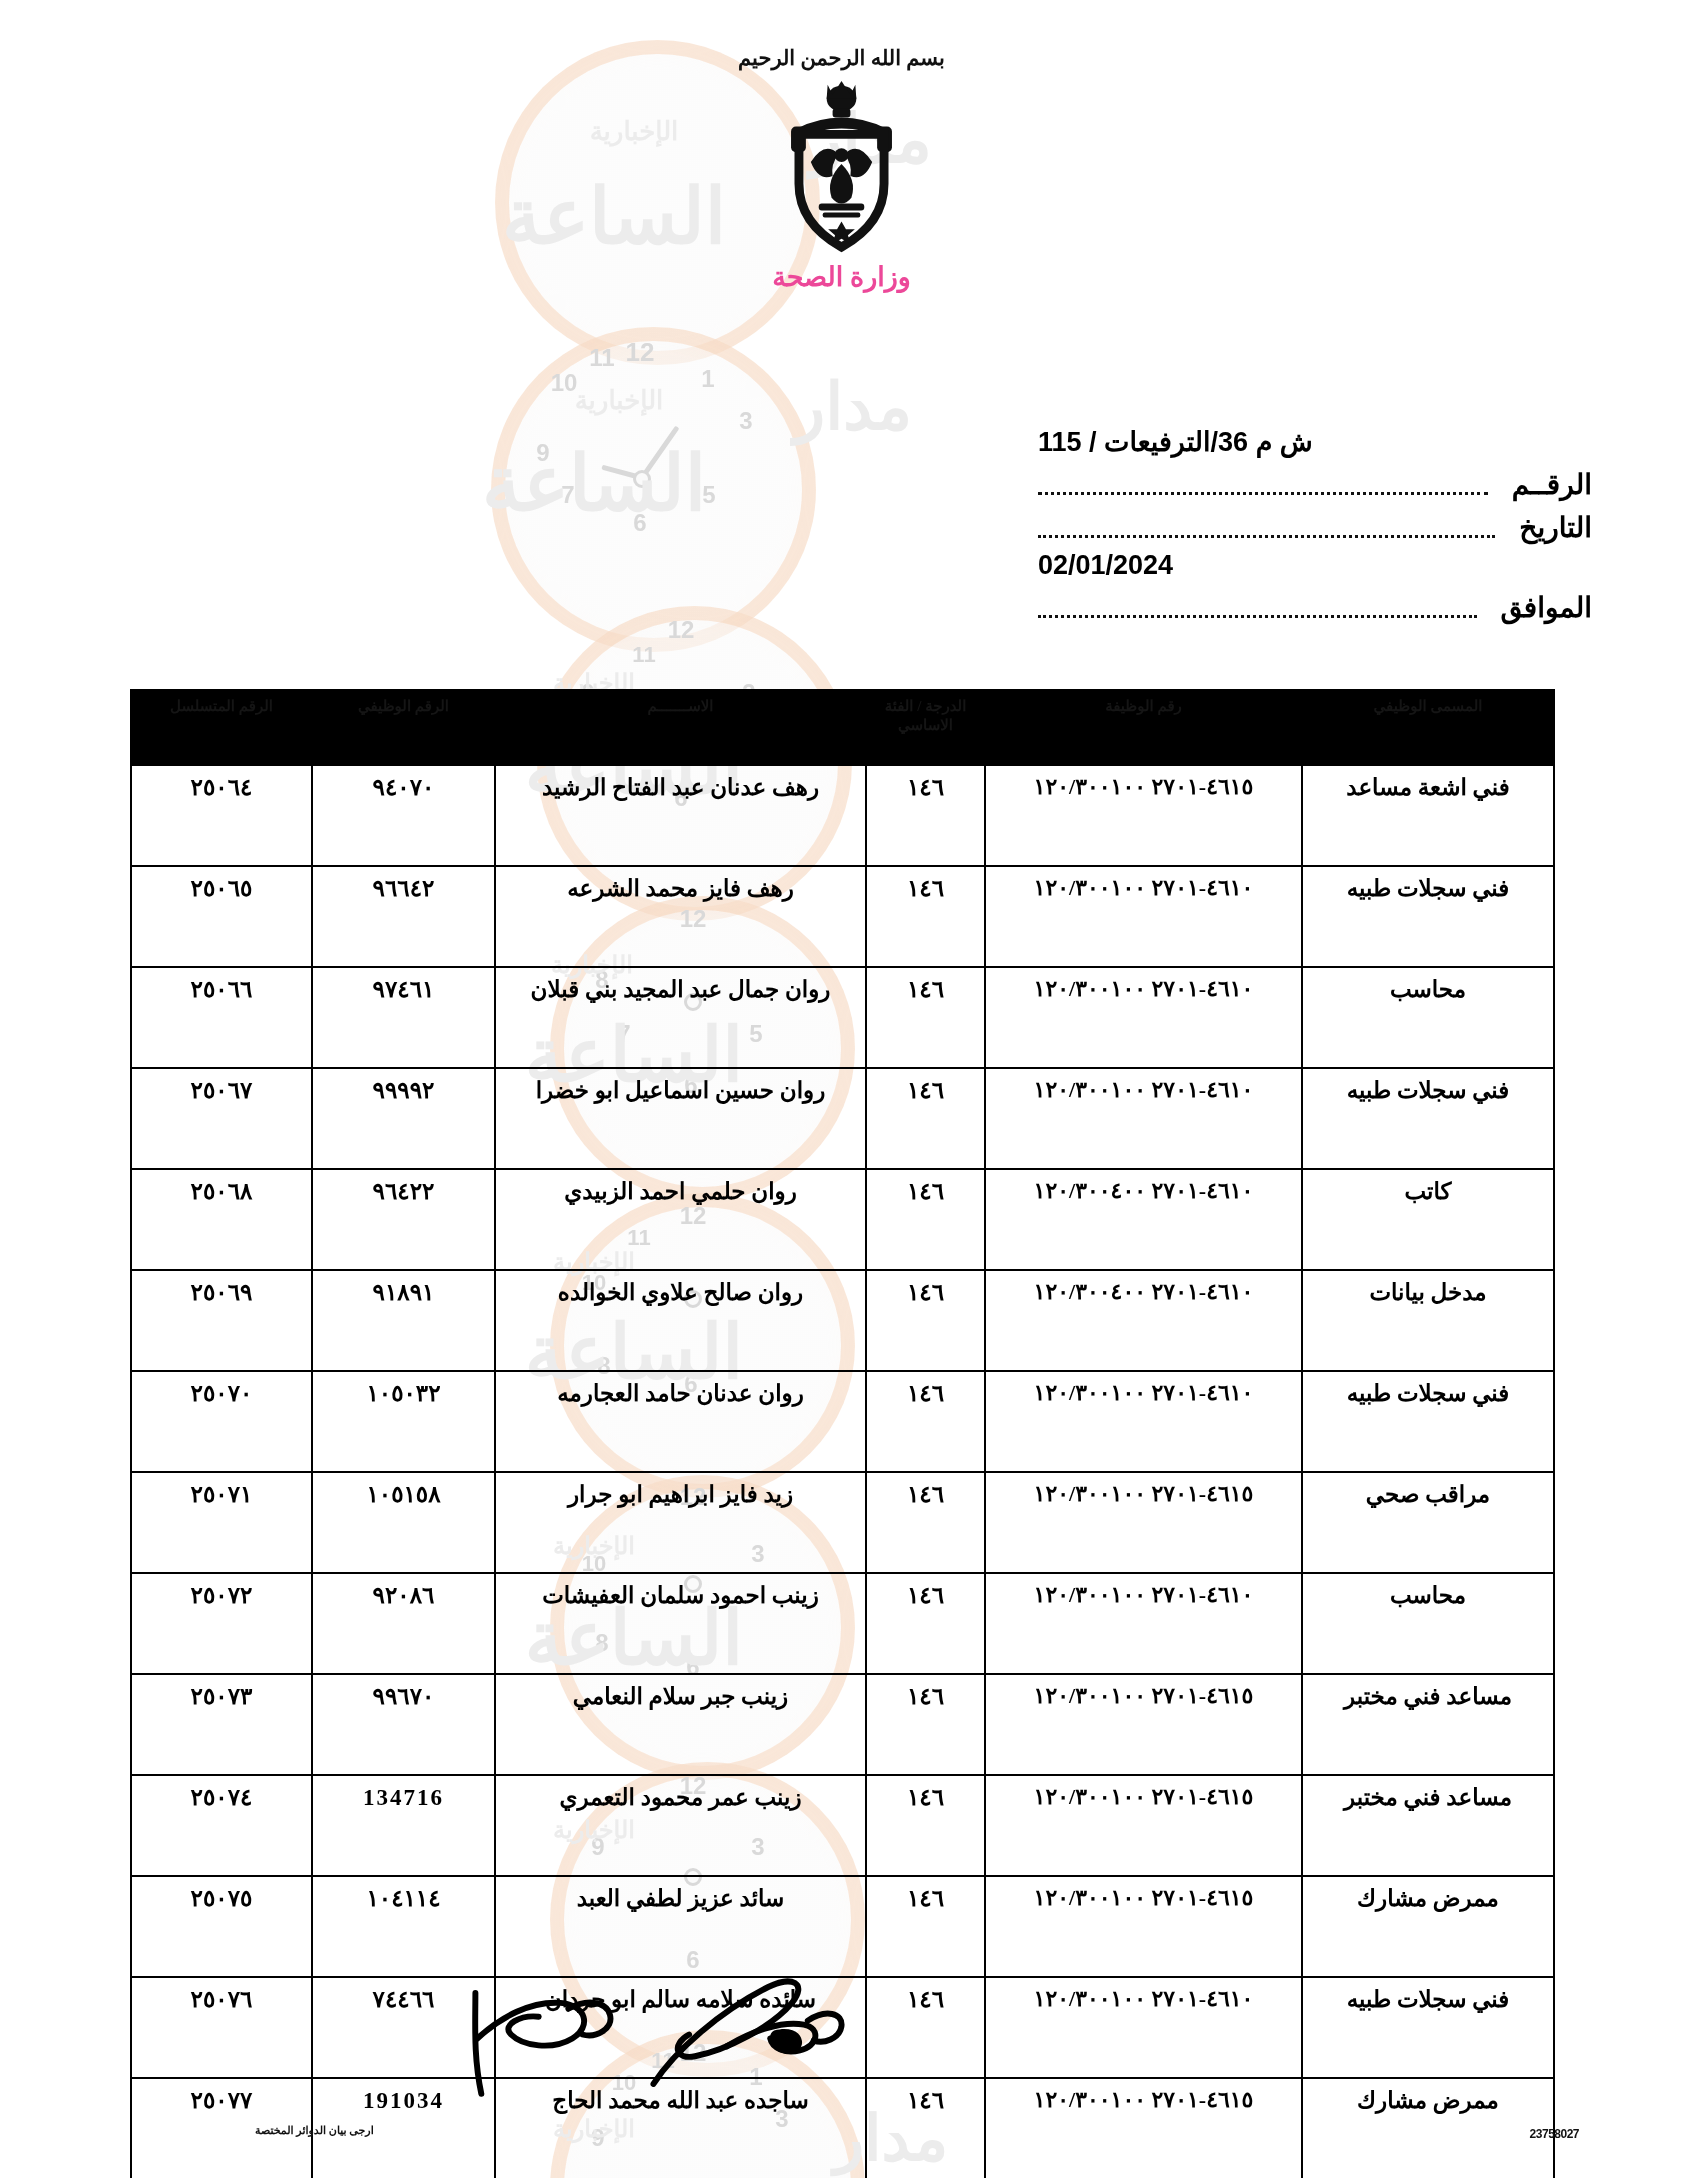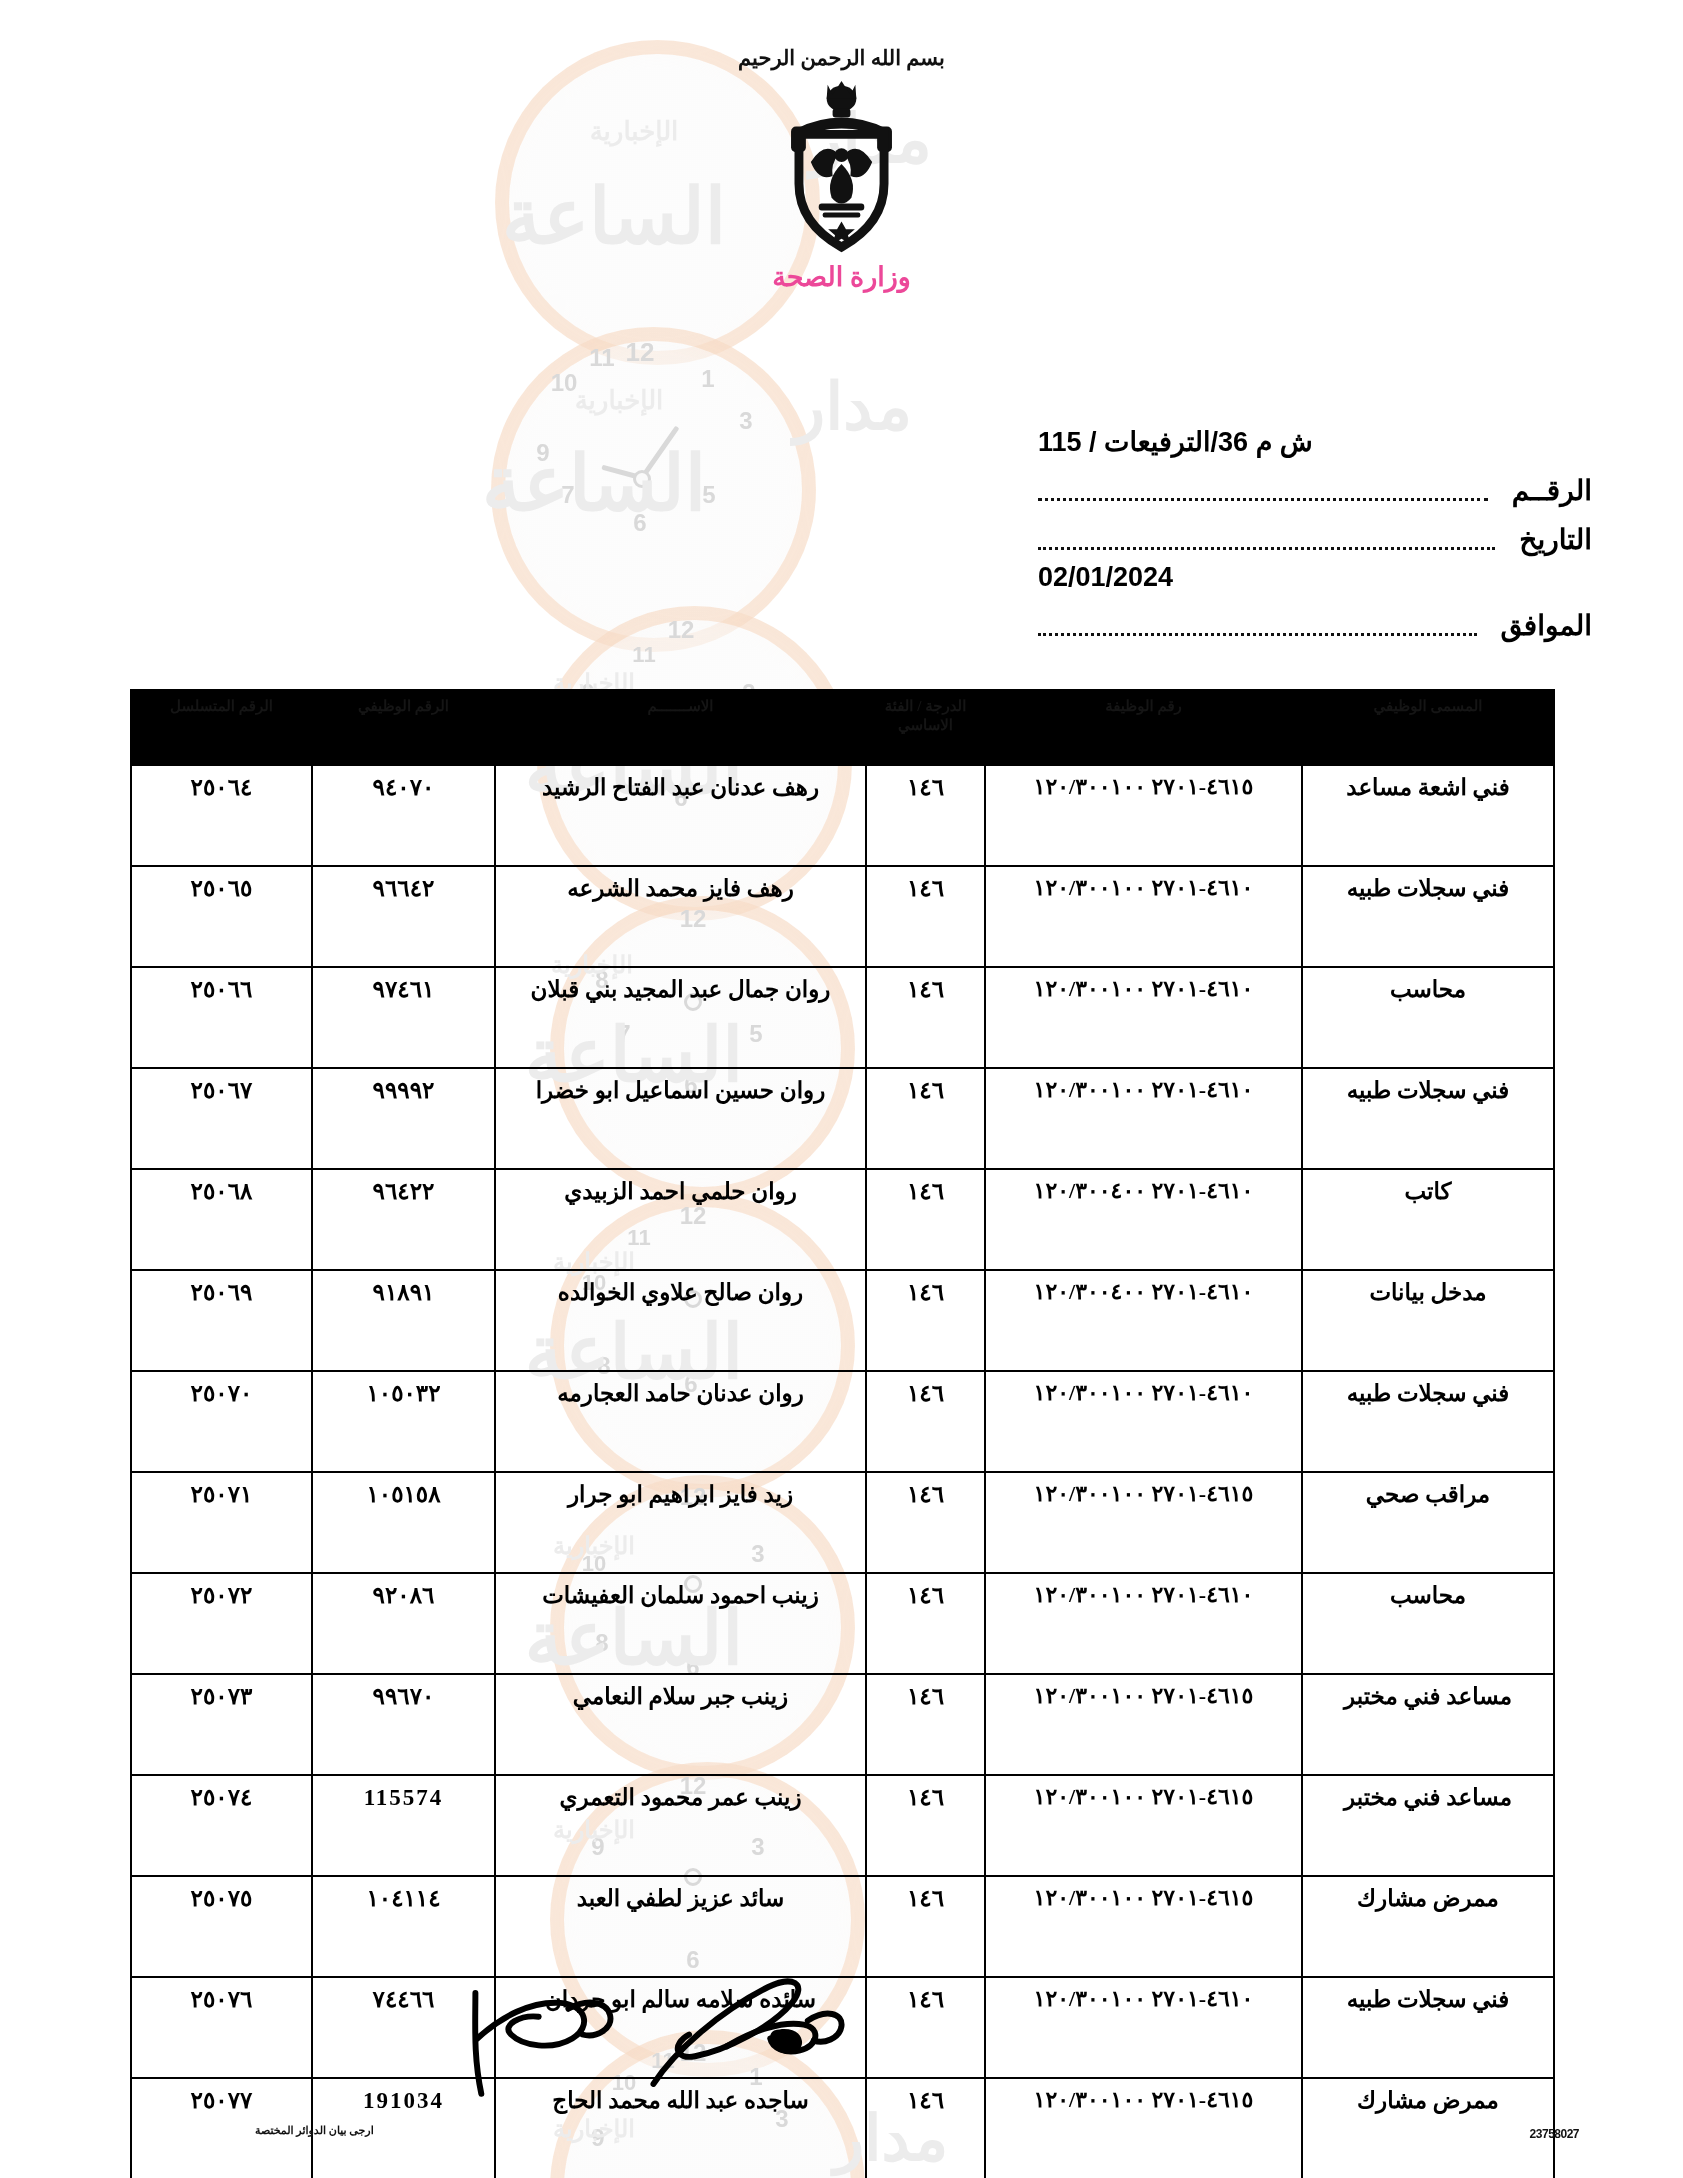--- a/index.html
+++ b/index.html
@@ -31,21 +31,21 @@
   .emblem-wrap{position:absolute;left:0;right:0;top:46px;text-align:center;z-index:3;}
   .basmala{font-family:"Liberation Serif",serif;font-size:21px;color:#111;letter-spacing:1px;
            margin-bottom:2px;font-weight:600;}
   .crest{width:149px;height:188px;display:inline-block;}
   .ministry{font-family:Liberation Serif, serif;font-size:27px;color:#ec4899;font-weight:700;margin-top:-4px;}
 
   
   .refblock{position:absolute;right:91px;top:426px;width:554px;z-index:3;text-align:right;}
   .ref-title{font-family:"Liberation Sans",sans-serif;font-weight:700;font-size:27px;color:#000;
              text-align:left;margin-bottom:2px;}
-  .ref-row{display:flex;align-items:flex-end;gap:24px;margin-top:16px;text-align:right;}
+  .ref-row{display:flex;align-items:flex-end;gap:24px;margin-top:10px;text-align:right;}
   .ref-label{font-family:"Liberation Serif",serif;font-weight:700;font-size:28px;color:#000;
              white-space:nowrap;letter-spacing:1px;}
   .ref-dots{flex:1;border-bottom:3px dotted #111;height:20px;margin-bottom:6px;}
   .ref-value{font-family:"Liberation Sans",sans-serif;font-weight:700;font-size:27px;color:#000;
              text-align:left;margin:6px 0 0 0;}
 
   
   .tablewrap{position:absolute;left:131px;top:689px;width:1424px;z-index:3;}
   table{border-collapse:collapse;width:100%;table-layout:fixed;background:transparent;}
   th,td{border:2px solid #000;padding:6px 8px;vertical-align:top;text-align:center;}
@@ -323,21 +323,21 @@
           <td class="c-grade">١٤٦</td>
           <td class="c-name">زينب جبر سلام النعامي</td>
           <td class="c-num">٩٩٦٧٠</td>
           <td class="c-num">٢٥٠٧٣</td>
         </tr>
         <tr>
           <td class="c-title">مساعد فني مختبر</td>
           <td class="c-code">٤٦١٥-٢٧٠١ ١٢٠/٣٠٠١٠٠</td>
           <td class="c-grade">١٤٦</td>
           <td class="c-name">زينب عمر محمود التعمري</td>
-          <td class="c-num">115574</td>
+          <td class="c-num">134716</td>
           <td class="c-num">٢٥٠٧٤</td>
         </tr>
         <tr>
           <td class="c-title">ممرض مشارك</td>
           <td class="c-code">٤٦١٥-٢٧٠١ ١٢٠/٣٠٠١٠٠</td>
           <td class="c-grade">١٤٦</td>
           <td class="c-name">سائد عزيز لطفي العبد</td>
           <td class="c-num">١٠٤١١٤</td>
           <td class="c-num">٢٥٠٧٥</td>
         </tr>

